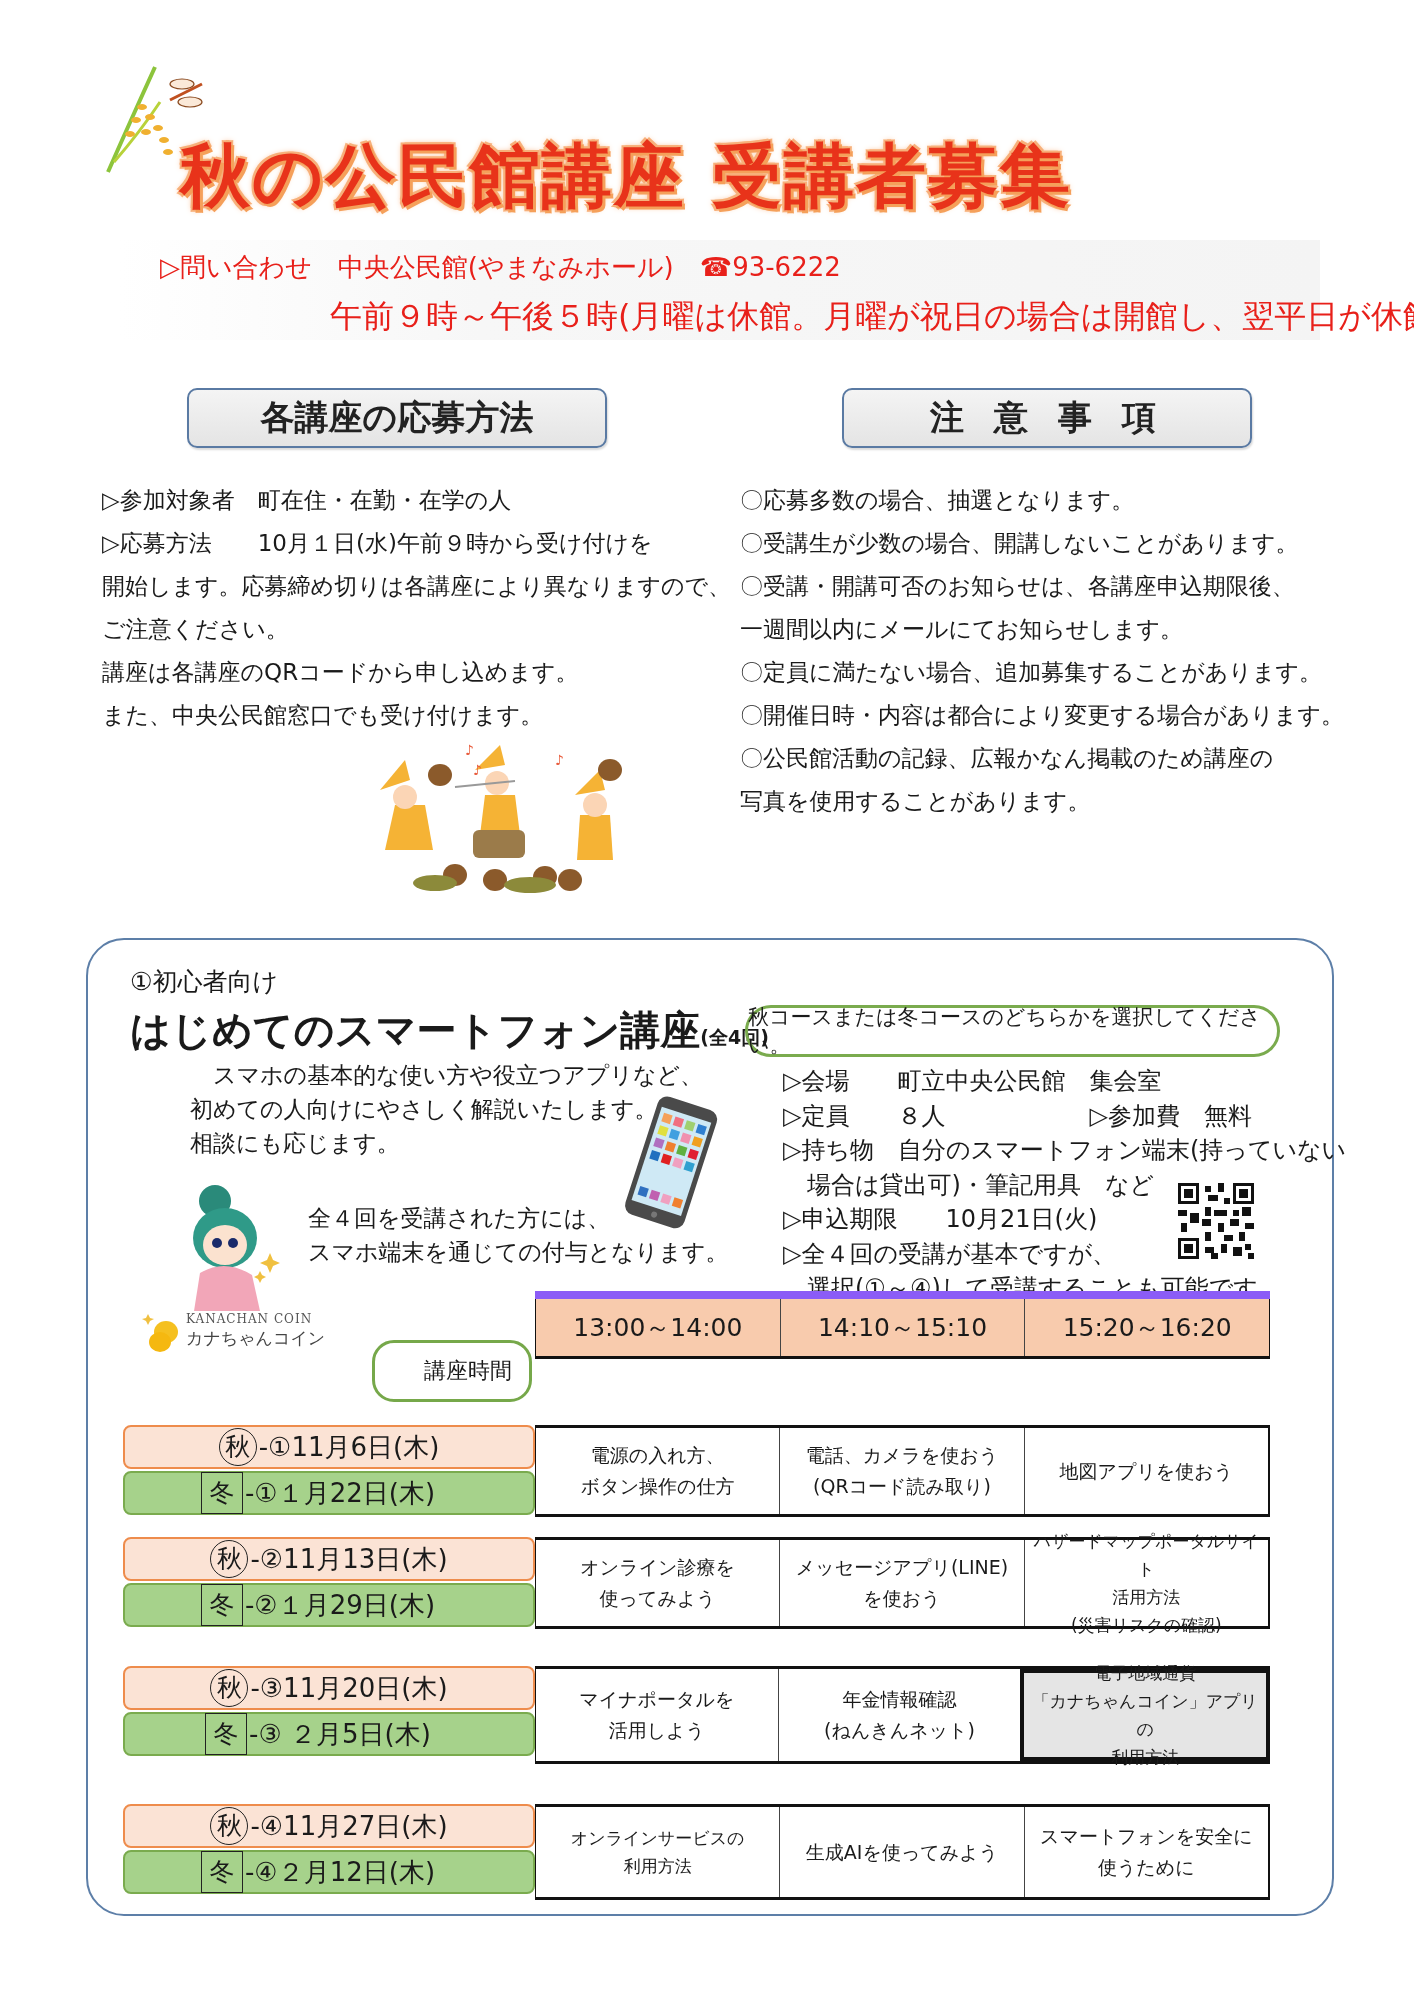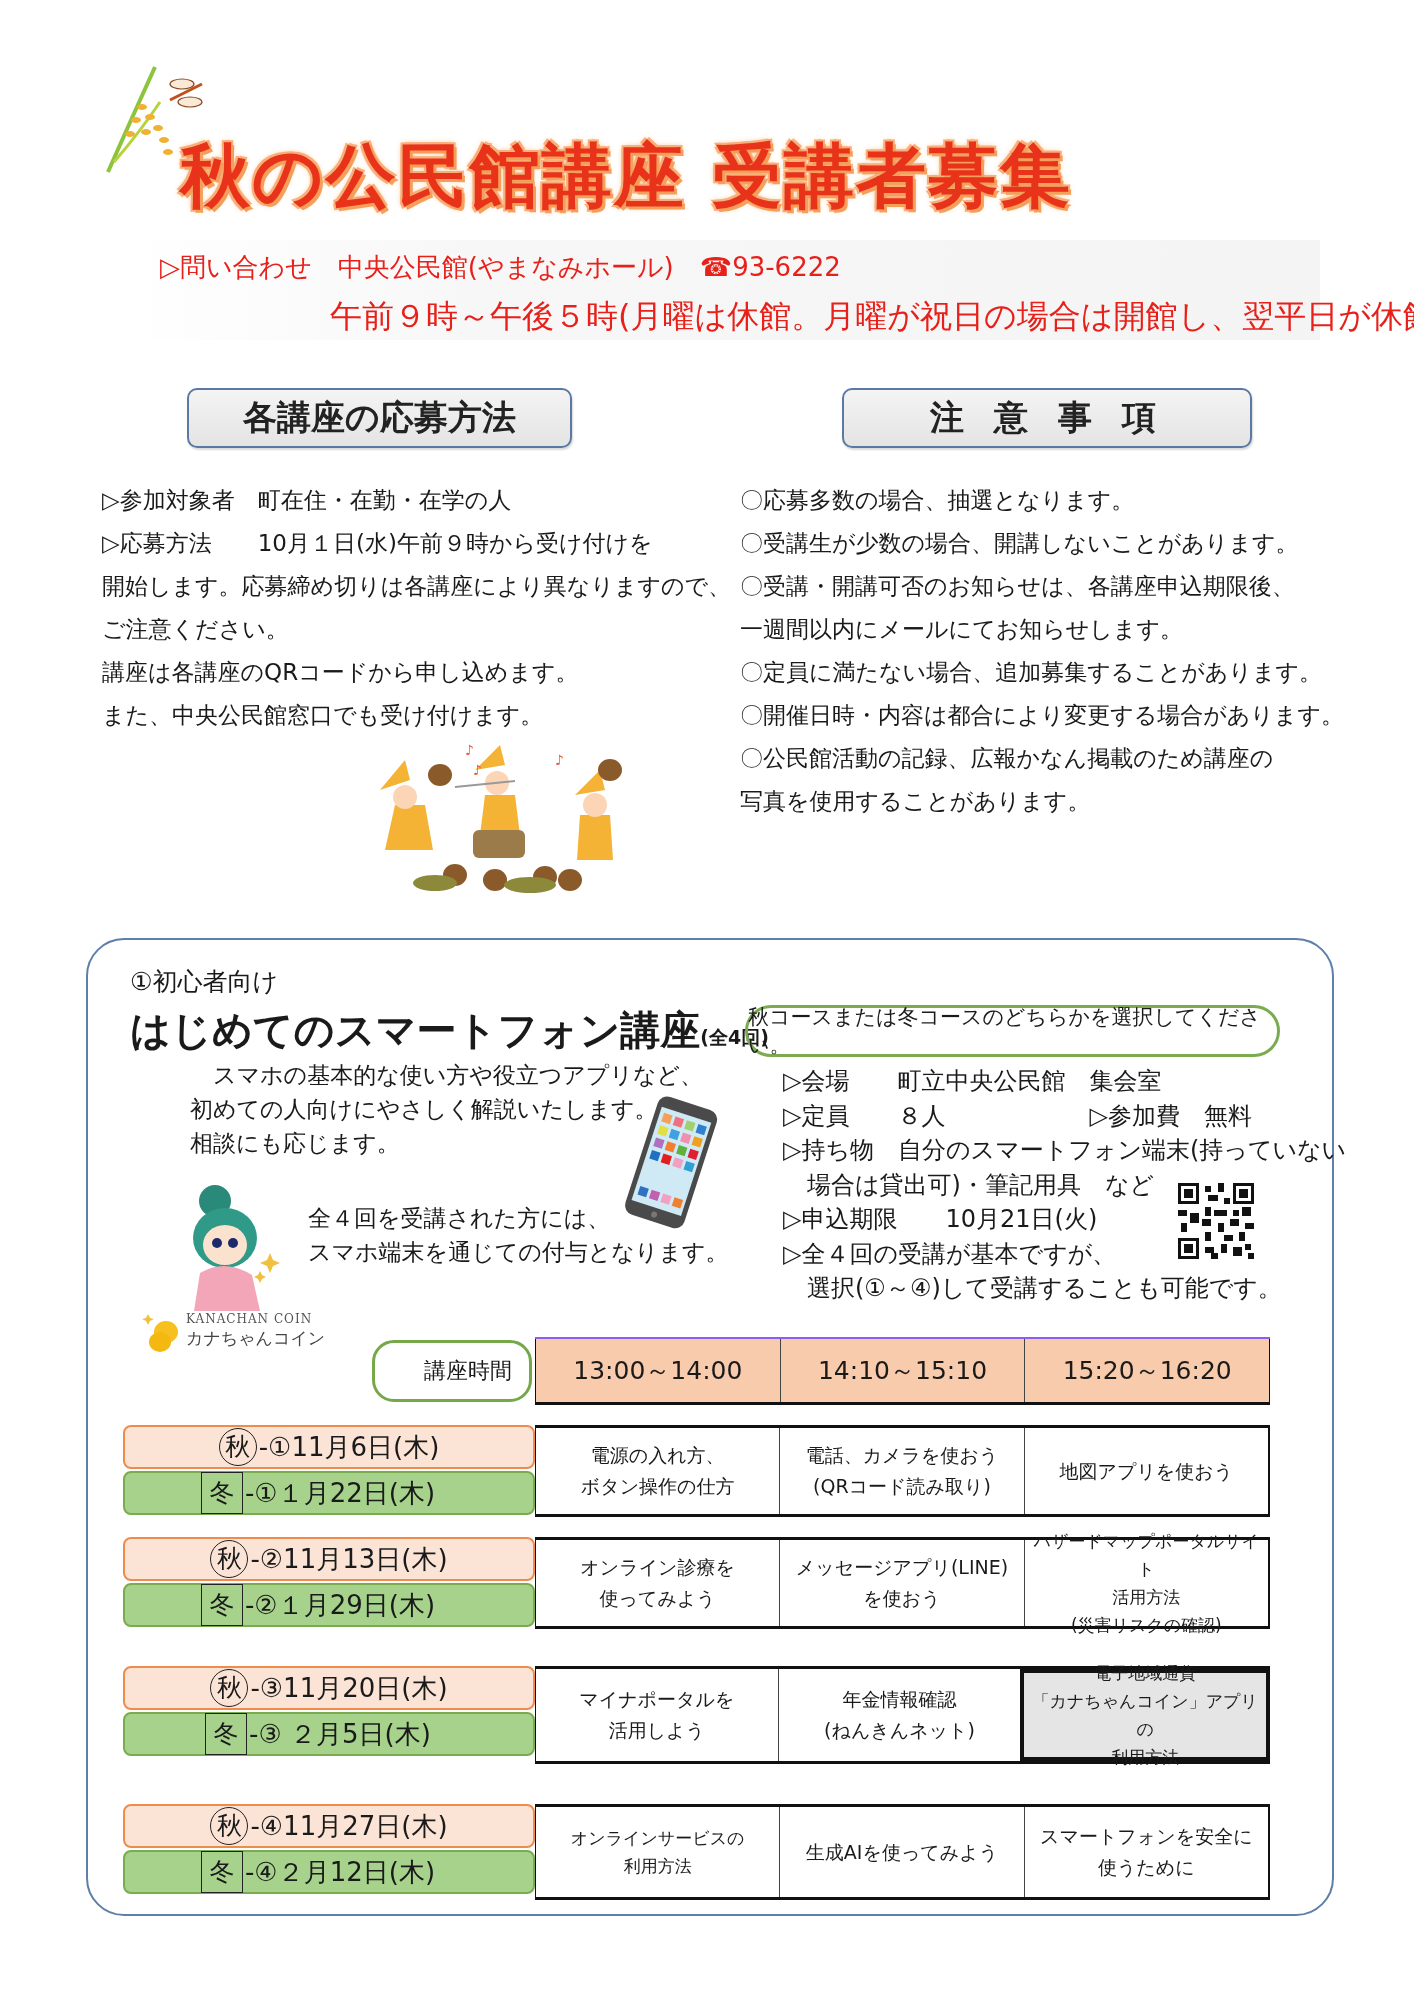--- a/index.html
+++ b/index.html
@@ -19,21 +19,21 @@
   .contact-line2 { left: 330px; top: 295px; font-size: 32px; color: #e8201a; white-space: nowrap; }
 
   
   .sec-head {
     height: 60px; border: 2px solid #5a7aa3; border-radius: 10px;
     background: linear-gradient(180deg, #f4f4f4, #e4e4e4);
     display: flex; align-items: center; justify-content: center;
     font-size: 34px; font-weight: bold; color: #222;
     box-shadow: 1px 2px 2px rgba(0,0,0,0.15);
   }
-  .sec-head.left { left: 187px; top: 388px; width: 385px; }
+  .sec-head.left { left: 187px; top: 388px; width: 420px; }
   .sec-head.right { left: 842px; top: 388px; width: 410px; letter-spacing: 30px; padding-left: 22px; }
 
   .body-text { font-size: 23px; line-height: 43px; white-space: nowrap; }
   .left-text { left: 102px; top: 479px; }
   .right-text { left: 740px; top: 479px; }
 
   .acorn-art { left: 355px; top: 735px; width: 270px; height: 160px; }
 
   
   .panel { left: 86px; top: 938px; width: 1248px; height: 978px; border: 2.5px solid #5d7fa8; border-radius: 38px; }
@@ -54,21 +54,21 @@
   .coin-text { left: 308px; top: 1201px; font-size: 23px; line-height: 34px; white-space: nowrap; }
   .coin-logo { left: 142px; top: 1310px; width: 200px; height: 50px; }
   .coin-logo .en { position: absolute; left: 44px; top: 2px; font-family: "DejaVu Serif", serif; font-size: 12px; letter-spacing: 1px; color: #555; }
   .coin-logo .jp { position: absolute; left: 44px; top: 17px; font-size: 17px; color: #444; }
 
   
   .time-label {
     left: 372px; top: 1340px; width: 160px; height: 62px; border: 3px solid #76a84a; border-radius: 22px;
     display: flex; align-items: center; justify-content: center; font-size: 22px; background: #fff; padding-left: 32px;
   }
-  .time-header { left: 535px; top: 1337px; width: 735px; height: 68px; display: flex; border-top: 2px solid #8b5cf6; border-bottom: 3px solid #111; background: #f8cbad; }
+  .time-header { left: 535px; top: 1291px; width: 735px; height: 68px; display: flex; border-top: 8px solid #8b5cf6; border-bottom: 3px solid #111; background: #f8cbad; }
   .time-header > div { flex: 1; display: flex; align-items: center; justify-content: center; font-size: 25px; border-left: 1px solid #444; }
   .time-header > div:first-child { border-left: 1.5px solid #111; }
   .time-header > div:last-child { border-right: 1.5px solid #111; }
 
   .date-block { left: 123px; width: 412px; }
   .date-aki {
     height: 44px; background: #fbe3d5; border: 2px solid #ee8c4c; border-radius: 8px;
     display: flex; align-items: center; justify-content: center; font-size: 26px; white-space: nowrap;
   }
   .date-fuyu {

